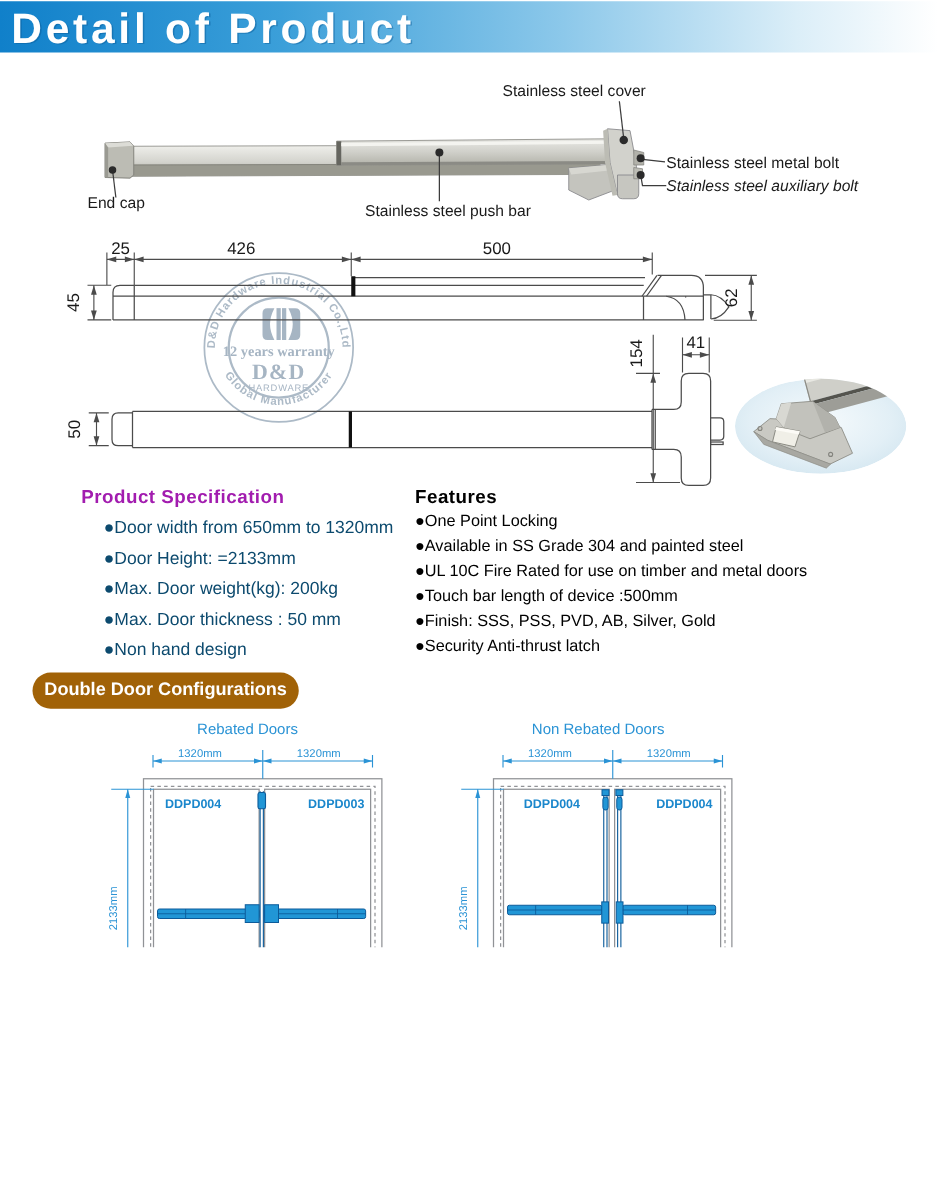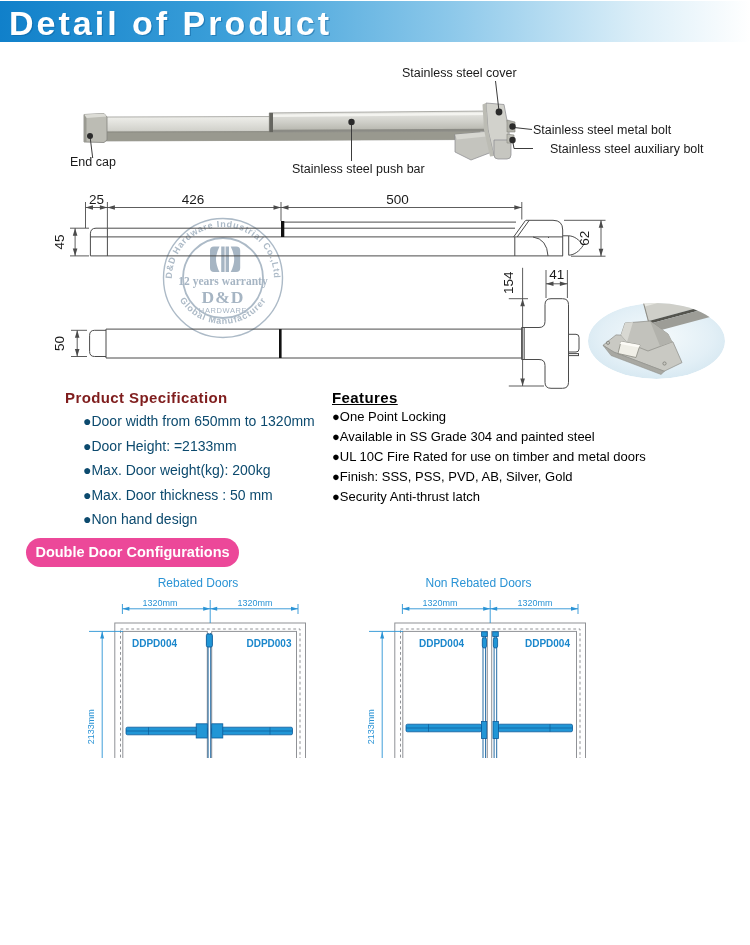--- a/index.html
+++ b/index.html
@@ -65,21 +65,21 @@
       <circle cx="499" cy="57" r="3.4"></circle>
       <circle cx="512.5" cy="71.5" r="3.2"></circle>
       <circle cx="512.5" cy="85" r="3.2"></circle>
       <circle cx="90" cy="81" r="3"></circle>
       <circle cx="351.5" cy="67" r="3.2"></circle>
     </g>
   </svg>
 
   <div class="lbl" style="left:382px;top:66px;margin-left:20px;">Stainless steel cover</div>
   <div class="lbl" style="left:533px;top:123px;">Stainless steel metal bolt</div>
-  <div class="lbl" style="left:550px;top:142px;">Stainless steel auxiliary bolt</div>
+  <div class="lbl" style="left:533px;top:142px;font-style:italic;">Stainless steel auxiliary bolt</div>
   <div class="lbl" style="left:70px;top:155px;">End cap</div>
   <div class="lbl" style="left:292px;top:162px;">Stainless steel push bar</div>
 
   <svg class="abs" style="left:0;top:185px;" width="750" height="210" viewBox="0 0 750 210">
     <defs>
       <radialGradient id="ovalg" cx="0.5" cy="0.45" r="0.75">
         <stop offset="0" stop-color="#f5fafc"></stop>
           <stop offset="0.55" stop-color="#e2eff6"></stop>
         <stop offset="1" stop-color="#c9e0ec"></stop>
       </radialGradient>
@@ -245,40 +245,41 @@
       <line x1="546" y1="85" x2="546" y2="113"></line>
       <line x1="567.4" y1="85" x2="567.4" y2="113"></line>
     </g>
     <g fill="#4b4b4b">
       <polygon points="546,98.8 553.5,96.5 553.5,101.1"></polygon>
       <polygon points="567.4,98.8 559.9,96.5 559.9,101.1"></polygon>
     </g>
     <text x="556.7" y="93.5" font-size="13.5" fill="#1a1a1a" text-anchor="middle">41</text>
   </svg>
 
-  <div class="abs" style="left:65px;top:389px;font-size:15px;font-weight:bold;color:#7f1d1d;letter-spacing:0.4px;">Product Specification</div>
+  <div class="abs" style="left:65px;top:389px;font-size:15px;font-weight:bold;color:#a21caf;letter-spacing:0.4px;">Product Specification</div>
   <div class="abs" style="left:83px;top:409px;font-size:14px;color:#0c4a6e;line-height:24.5px;">
     <div>●Door width from 650mm to 1320mm</div>
     <div>●Door Height: =2133mm</div>
     <div>●Max. Door weight(kg): 200kg</div>
     <div>●Max. Door thickness : 50 mm</div>
     <div>●Non hand design</div>
   </div>
 
-  <div class="abs" style="left:332px;top:389px;font-size:15px;font-weight:bold;color:#000;letter-spacing:0.4px;text-decoration:underline;">Features</div>
+  <div class="abs" style="left:332px;top:389px;font-size:15px;font-weight:bold;color:#000;letter-spacing:0.4px;">Features</div>
   <div class="abs" style="left:332px;top:407px;font-size:13px;color:#000;line-height:20px;">
     <div>●One Point Locking</div>
     <div>●Available in SS Grade 304 and painted steel</div>
     <div>●UL 10C Fire Rated for use on timber and metal doors</div>
+    <div>●Touch bar length of device :500mm</div>
     <div>●Finish: SSS, PSS, PVD, AB, Silver, Gold</div>
     <div>●Security Anti-thrust latch</div>
   </div>
 
   <div class="abs" style="left:26px;top:538px;width:213px;height:29px;border-radius:14.5px;
-       background:#ec4899;color:#fff;font-size:14.5px;font-weight:bold;text-align:center;line-height:29px;">
+       background:#a16207;color:#fff;font-size:14.5px;font-weight:bold;text-align:center;line-height:29px;">
     Double Door Configurations</div>
 
   <svg class="abs" style="left:0;top:570px;" width="750" height="375" viewBox="0 0 750 375">
     <defs>
       <g id="dframe" stroke-width="1" fill="none">
         <rect x="114.8" y="53" width="190.7" height="204.5" stroke="#909296"></rect>
         <rect x="120.5" y="59" width="179.5" height="192.5" stroke="#909296" stroke-dasharray="2.8,2.6"></rect>
         <rect x="122.8" y="61.4" width="84.5" height="188.1" stroke="#909296"></rect>
         <rect x="211.7" y="61.4" width="84.8" height="188.1" stroke="#909296"></rect>
         <g stroke="#2a93d5" stroke-width="0.9">

